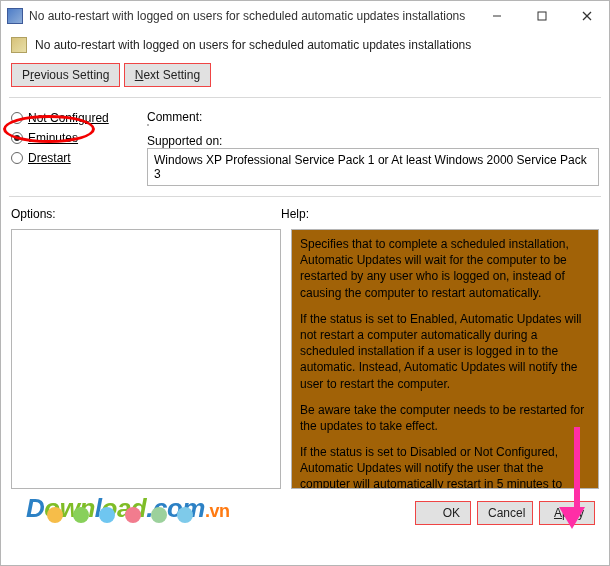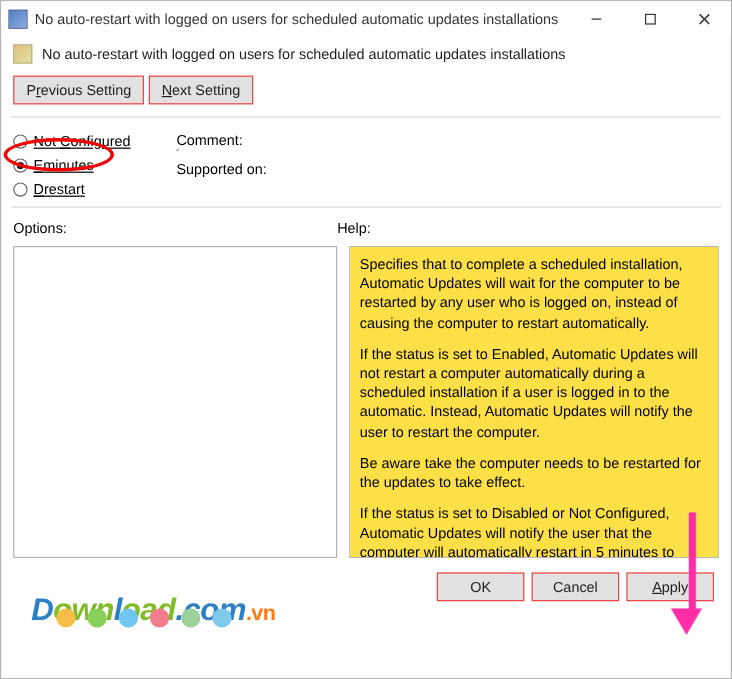--- a/index.html
+++ b/index.html
@@ -79,30 +79,30 @@
     flex:1; height:32px; border:1px solid #b5b5b5; background:#fff;
     padding:4px 6px; font-size:12px; overflow:hidden;
   }
   .midlabels { display:flex; padding: 10px 10px 4px 10px; }
   .midlabels .optlbl { width: 270px; }
   .lowerpanes { display:flex; padding: 4px 10px 0 10px; gap:10px; }
   .optionsbox {
     width: 270px; height: 260px; border:1px solid #b5b5b5; background:#fff;
   }
   .helpbox {
-    flex:1; height: 260px; border:1px solid #b5b5b5; background:#fde047;
+    flex:1; height: 260px; border:1px solid #b5b5b5; background:#a16207;
     padding:6px 8px; overflow-y:auto; font-size:12px; line-height:1.35;
     position:relative;
   }
   .helpbox p { margin: 0 0 10px 0; }
   .footer {
     display:flex; justify-content:flex-end; gap:6px;
     padding: 12px 14px 10px 0;
   }
-  .footer .btn { width:73px; }
+  .footer .btn { width:56px;text-align:right; }
   
   .wm {
     position:absolute; left:14px; bottom:41px;
     font-size:26px; font-style:italic; font-weight:bold;
     font-family: Liberation Sans, sans-serif;
     letter-spacing: -0.5px;
     margin-left: 11px;
   }
   .wm .d { color:#2c81c5; }
   .wm .o { color:#7fbd27; }
@@ -181,20 +181,21 @@
       <span class="lbl"><span class="und">D</span><span>restart</span></span>
     </div>
   </div>
   <div class="comcol">
     <div class="labelrow">
       <div class="lbl">Comment:</div>
       <div class="commentbox"></div>
     </div>
     <div class="labelrow">
       <div class="lbl">Supported on:</div>
+      <div class="supportedbox">Windows XP Professional Service Pack 1 or At least Windows 2000 Service Pack 3</div>
     </div>
   </div>
 </div>
 
 <div class="ellipse"></div>
 
 <div class="sep"></div>
 
 <div class="midlabels">
   <div class="optlbl">Options:</div>

